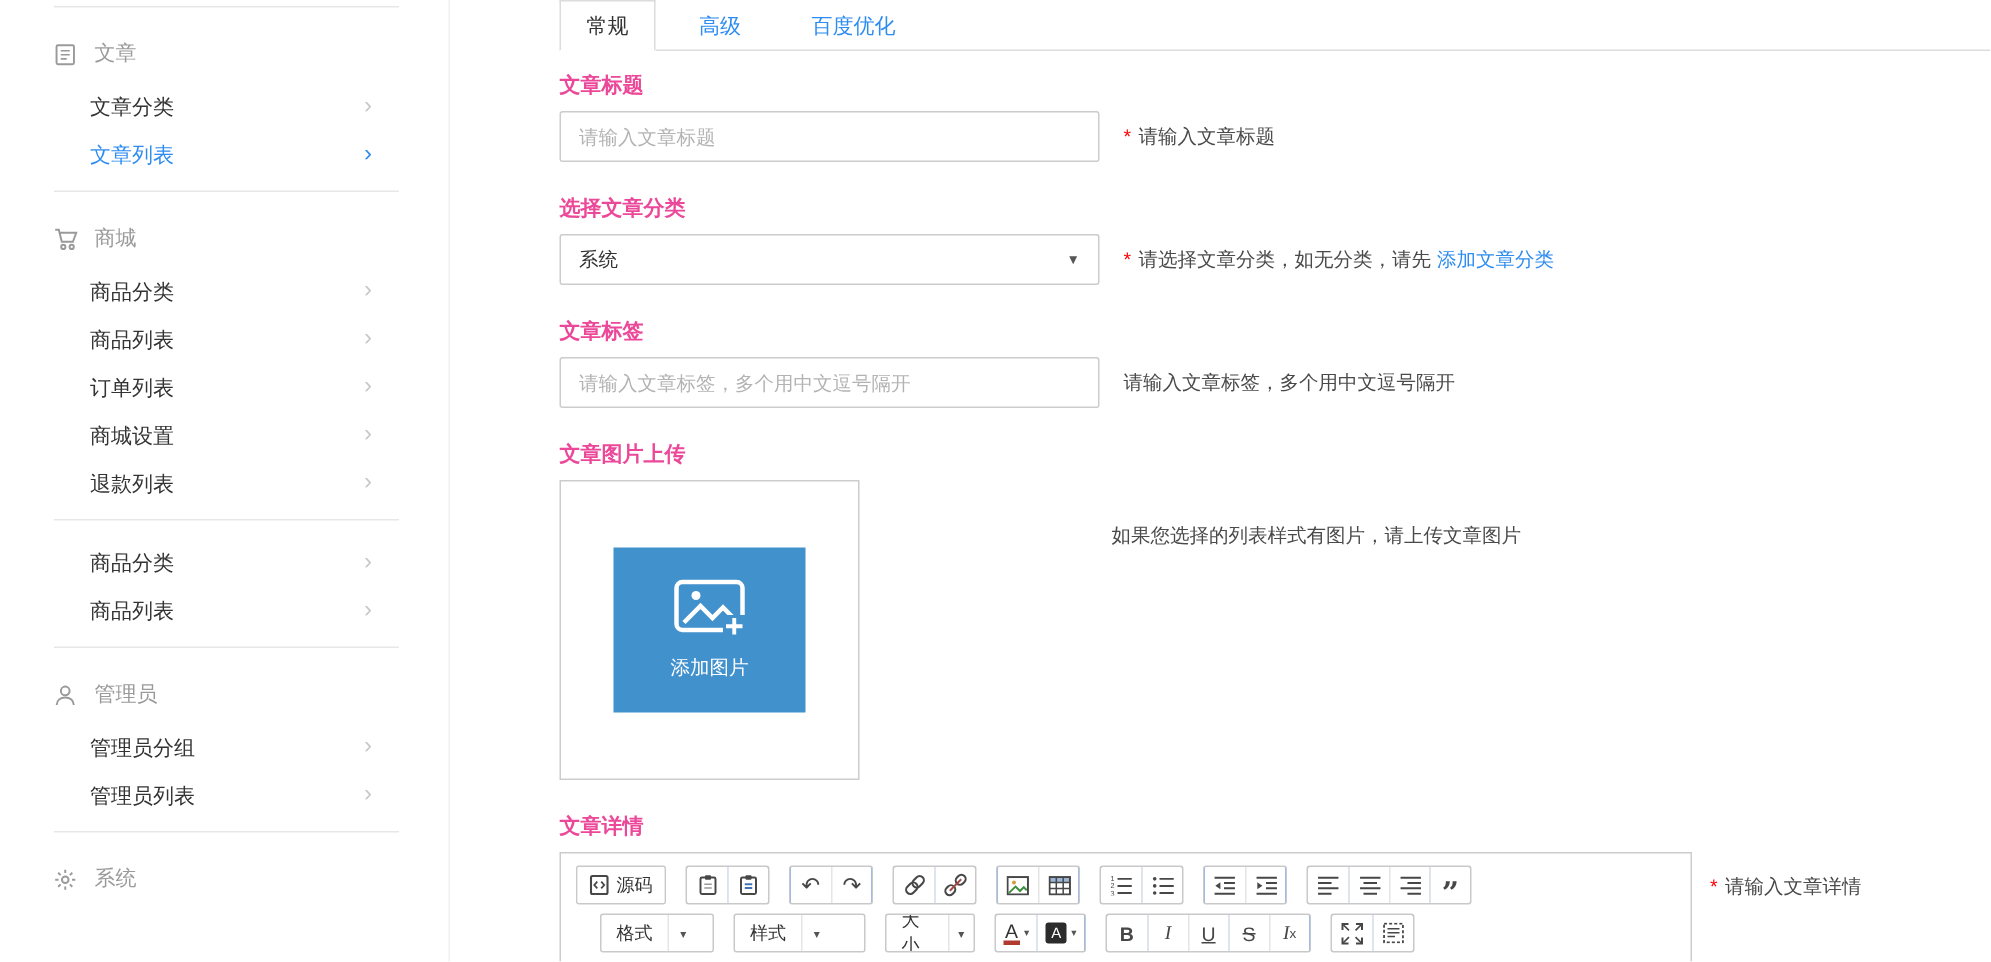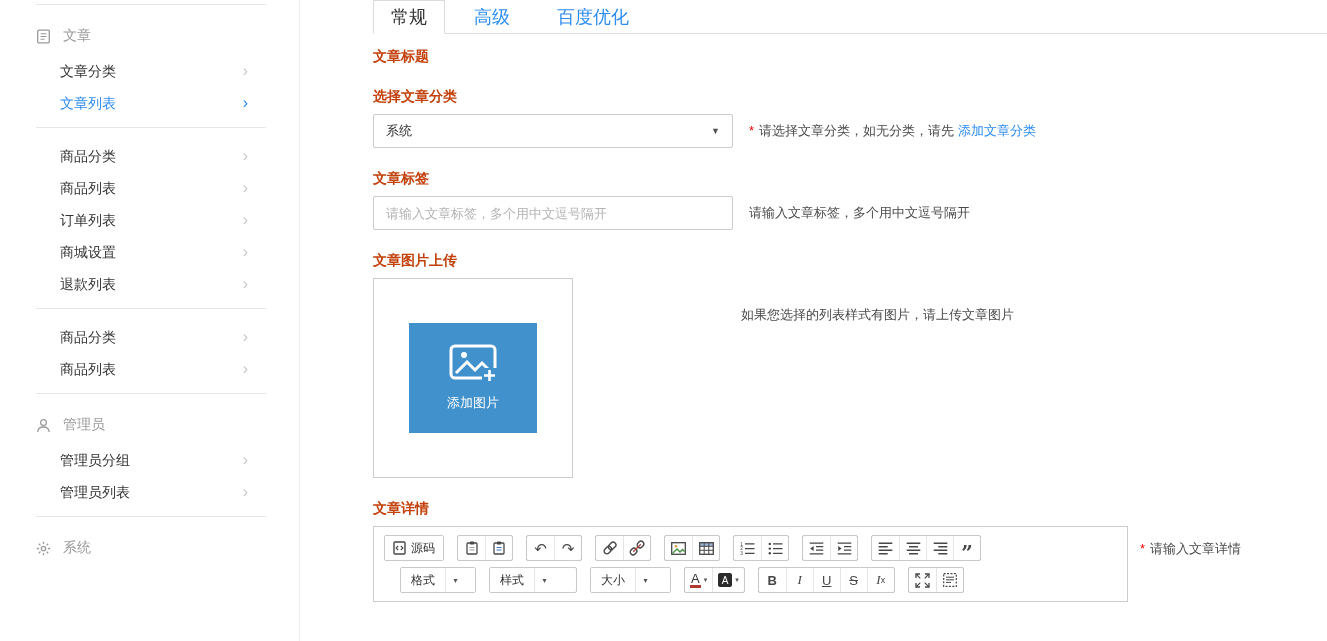--- a/index.html
+++ b/index.html
@@ -20,27 +20,27 @@
   .side-head{display:flex;align-items:center;height:38px;color:#9a9a9a;font-size:14px;}
   .side-head .s-icon{width:17px;margin-right:10px;display:flex;align-items:center;}
   .side-item{position:relative;height:32px;line-height:32px;padding-left:24px;font-size:14px;color:#333;cursor:pointer;}
   .side-item .chev{position:absolute;right:18px;top:0;color:#c8c8c8;font-size:16px;}
   .side-item.active{color:var(--accent);}
   .side-item.active .chev{color:var(--accent);}
 
   
   .main{flex:1;min-width:0;}
   .tabbar{display:flex;align-items:flex-end;border-bottom:1px solid #dcdcdc;margin-left:73px;}
-  .tab{height:34px;line-height:32px;padding:0 17px;font-size:18px;color:var(--accent);cursor:pointer;margin-bottom:-1px;border:1px solid transparent;}
+  .tab{height:34px;line-height:32px;padding:0 17px;font-size:14px;color:var(--accent);cursor:pointer;margin-bottom:-1px;border:1px solid transparent;}
   .tab + .tab{margin-left:11px;}
   .tab.active{color:#333;background:#fff;border-color:#dcdcdc #dcdcdc #fff #dcdcdc;}
 
   .form{padding:14px 0 0 73px;}
   .fgroup{margin-bottom:22px;}
-  .flabel{font-size:14px;font-weight:bold;color:#c2410c;margin-bottom:8px;}
+  .flabel{font-size:14px;font-weight:bold;color:#ec4899;margin-bottom:8px;}
   .frow{display:flex;align-items:center;}
   .tinput{width:360px;height:34px;border:1px solid #ccc;border-radius:2px;padding:0 12px;font-size:13px;color:#333;outline:none;font-family:inherit;}
   .tinput::placeholder{color:#b3b3b3;}
   .fselect{width:360px;height:34px;border:1px solid #ccc;border-radius:2px;padding:0 12px;font-size:13px;color:#333;display:flex;align-items:center;justify-content:space-between;cursor:pointer;background:#fff;}
   .fselect .caret{font-size:9px;color:#555;}
   .hint{margin-left:16px;font-size:13px;color:#4a4a4a;white-space:nowrap;}
   .hint.top{align-self:flex-start;margin-top:28px;}
   .hint.img-hint{margin-left:168px;}
   .hint.ed-hint{margin-left:12px;margin-top:14px;}
   .req{color:var(--danger);margin-right:5px;}
@@ -91,20 +91,30 @@
                 <path d="M4.5 4.8h6 M4.5 7.5h6 M4.5 10.2h4" stroke="#9a9a9a" stroke-width="1.1"></path>
               </svg>
             </span>
             <span>文章</span>
           </div>
           <div class="side-item"><span>文章分类</span><span class="chev">›</span></div>
           <div class="side-item active"><span>文章列表</span><span class="chev">›</span></div>
         </div>
         <div class="side-divider"></div>
         <div class="side-section">
+          <div class="side-head">
+            <span class="s-icon">
+              <svg width="16" height="15" viewBox="0 0 16 15" fill="none" stroke="#9a9a9a" stroke-width="1.3">
+                <path d="M0.8 1.2h2.4l2 8h7.4l2.2-6H3.8"></path>
+                <circle cx="6.2" cy="12.6" r="1.4"></circle>
+                <circle cx="11.8" cy="12.6" r="1.4"></circle>
+              </svg>
+            </span>
+            <span>商城</span>
+          </div>
           <div class="side-item"><span>商品分类</span><span class="chev">›</span></div>
           <div class="side-item"><span>商品列表</span><span class="chev">›</span></div>
           <div class="side-item"><span>订单列表</span><span class="chev">›</span></div>
           <div class="side-item"><span>商城设置</span><span class="chev">›</span></div>
           <div class="side-item"><span>退款列表</span><span class="chev">›</span></div>
         </div>
         <div class="side-divider"></div>
         <div class="side-section">
           <div class="side-item"><span>商品分类</span><span class="chev">›</span></div>
           <div class="side-item"><span>商品列表</span><span class="chev">›</span></div>
@@ -142,20 +152,24 @@
     <div class="tabbar">
       <div class="tab active">常规</div>
       <div class="tab">高级</div>
       <div class="tab">百度优化</div>
     </div>
 
     <div class="form">
 
       <div class="fgroup">
         <div class="flabel">文章标题</div>
+        <div class="frow">
+          <input class="tinput" type="text" placeholder="请输入文章标题" style="">
+          <div class="hint"><span class="req">*</span><span>请输入文章标题</span></div>
+        </div>
       </div>
 
       <div class="fgroup">
         <div class="flabel">选择文章分类</div>
         <div class="frow">
           <div class="fselect">
             <span>系统</span>
             <span class="caret">▼</span>
           </div>
           <div class="hint"><span class="req">*</span><span>请选择文章分类，如无分类，请先</span><a class="link">添加文章分类</a></div>
@@ -324,21 +338,21 @@
                   <span class="dd">
                       <span>▾</span>
                     </span>
                 </div>
                 <div class="ed-select" style="width:88px;">
                   <span class="lab">样式</span>
                   <span class="dd">
                       <span>▾</span>
                     </span>
                 </div>
-                <div class="ed-select" style="width:81px;">
+                <div class="ed-select" style="width:60px;">
                   <span class="lab">大小</span>
                   <span class="dd">
                       <span>▾</span>
                     </span>
                 </div>
                 <div class="ed-group">
                   <div class="ed-btn">
                     <span class="colA">A</span>
                     <span class="mini-caret">▾</span>
                   </div>

